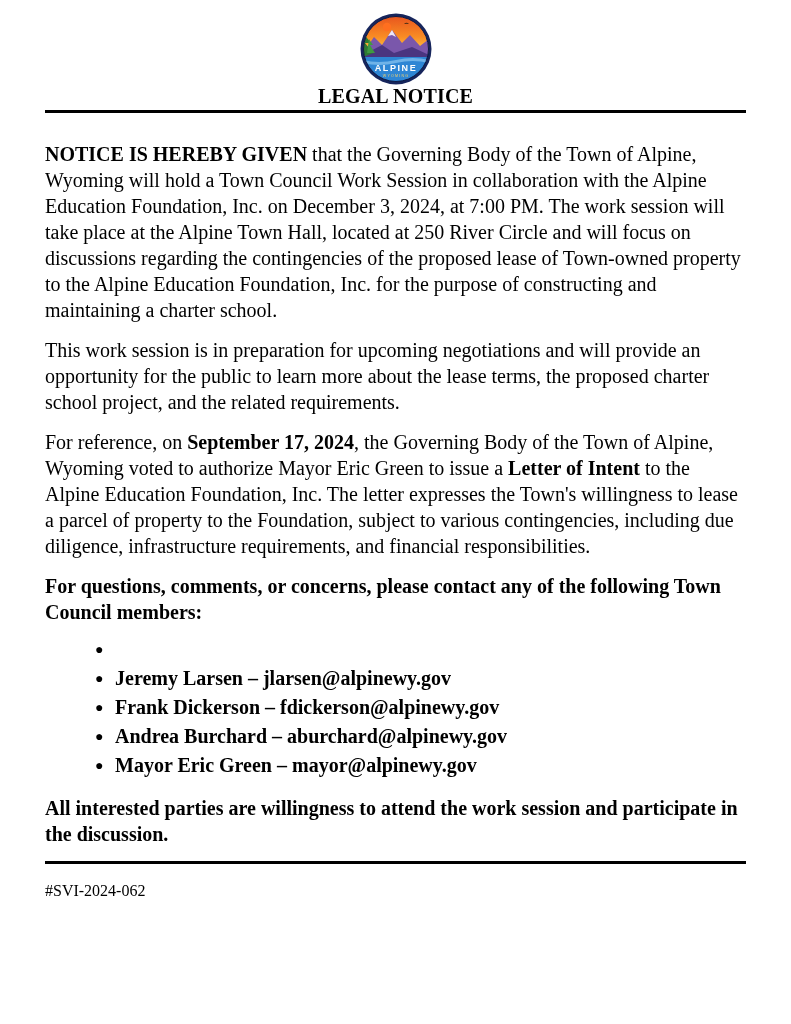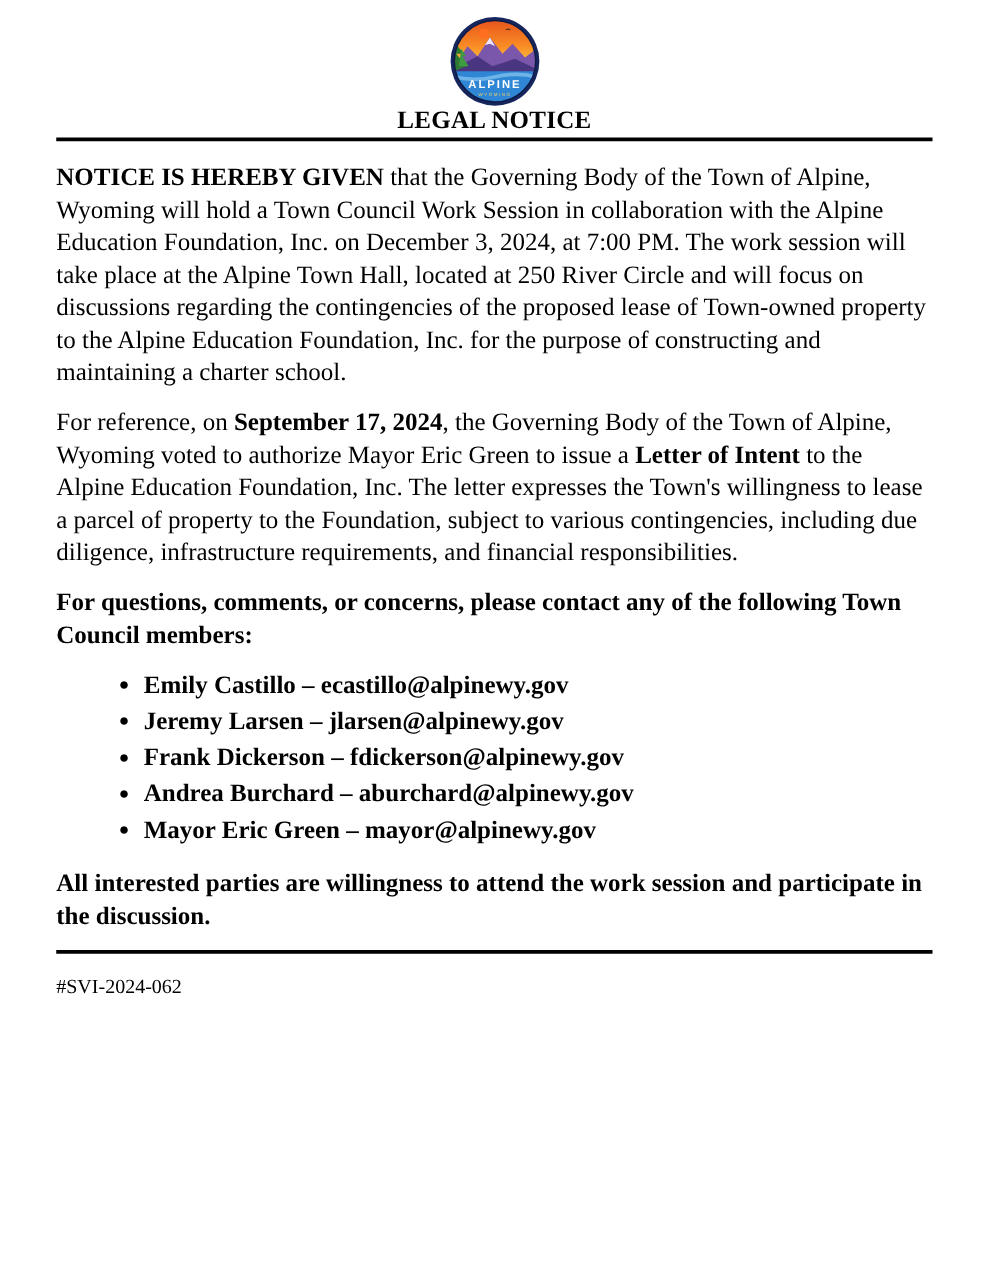--- a/index.html
+++ b/index.html
@@ -31,21 +31,21 @@
   .doc-header{text-align:center;}
   .logo{display:block;margin:0 auto;width:72px;height:72px;}
   .doc-title{
     font-size:20px;line-height:22px;font-weight:bold;
     letter-spacing:0.2px;
   }
   .rule{
     border:0;border-top:3px solid #000;
     margin:3px 0 0 0;
   }
-  main{margin-top:16px;}
+  main{margin-top:28px;}
   .para{
     font-size:20px;line-height:26px;
     margin:0 0 14px 0;
     text-align:left;
   }
   .b{font-weight:bold;}
   .member-list{
     list-style:none;
     margin:0 0 14px 0;
     padding-left:50px;
@@ -102,29 +102,29 @@
       <circle cx="36" cy="36" r="32.5" fill="none" stroke="#0d1a44" stroke-width="1"></circle>
     </svg>
     <h1 class="doc-title">LEGAL NOTICE</h1>
     <hr class="rule">
   </header>
 
   <main>
 
     <p class="para"><span class="b">NOTICE IS HEREBY GIVEN</span><span> that the Governing Body of the Town of Alpine, Wyoming will hold a Town Council Work Session in collaboration with the Alpine Education Foundation, Inc. on December 3, 2024, at 7:00 PM. The work session will take place at the Alpine Town Hall, located at 250 River Circle and will focus on discussions regarding the contingencies of the proposed lease of Town-owned property to the Alpine Education Foundation, Inc. for the purpose of constructing and maintaining a charter school.</span></p>
 
+    <p class="para">This work session is in preparation for upcoming negotiations and will provide an opportunity for the public to learn more about the lease terms, the proposed charter school project, and the related requirements.</p>
 
     <p class="para"><span>For reference, on </span><span class="b">September 17, 2024</span><span>, the Governing Body of the Town of Alpine, Wyoming voted to authorize Mayor Eric Green to issue a </span><span class="b">Letter of Intent</span><span> to the Alpine Education Foundation, Inc. The letter expresses the Town's willingness to lease a parcel of property to the Foundation, subject to various contingencies, including due diligence, infrastructure requirements, and financial responsibilities.</span></p>
 
     <p class="para b">For questions, comments, or concerns, please contact any of the following Town Council members:</p>
 
     <ul class="member-list">
       <li>
           <span class="bullet">●</span>
-          <span>Emily Castillo – ecastillo@alpinewy.gov</span>
         </li>
       <li>
           <span class="bullet">●</span>
           <span>Jeremy Larsen – jlarsen@alpinewy.gov</span>
         </li>
       <li>
           <span class="bullet">●</span>
           <span>Frank Dickerson – fdickerson@alpinewy.gov</span>
         </li>
       <li>

